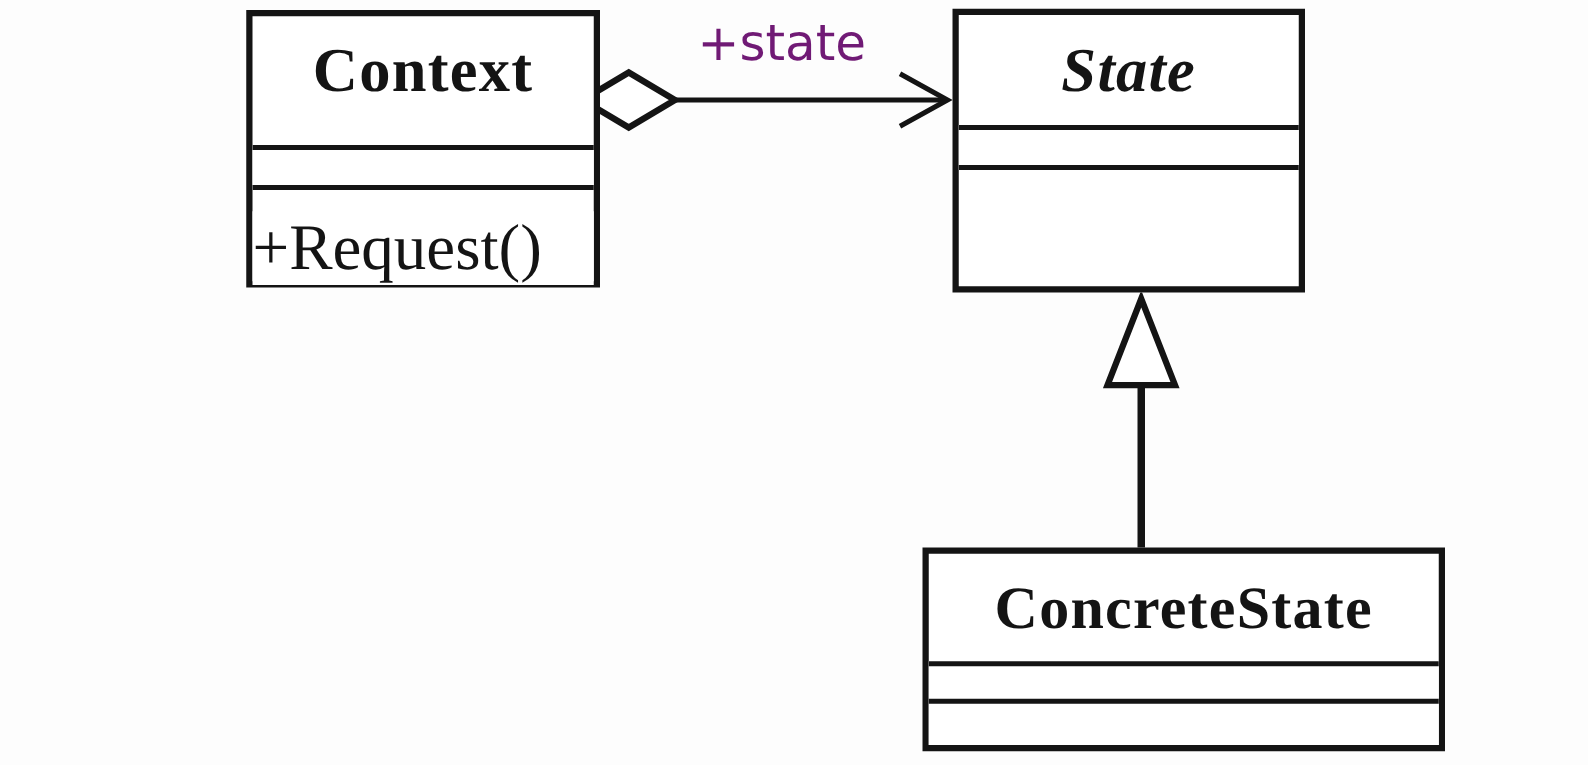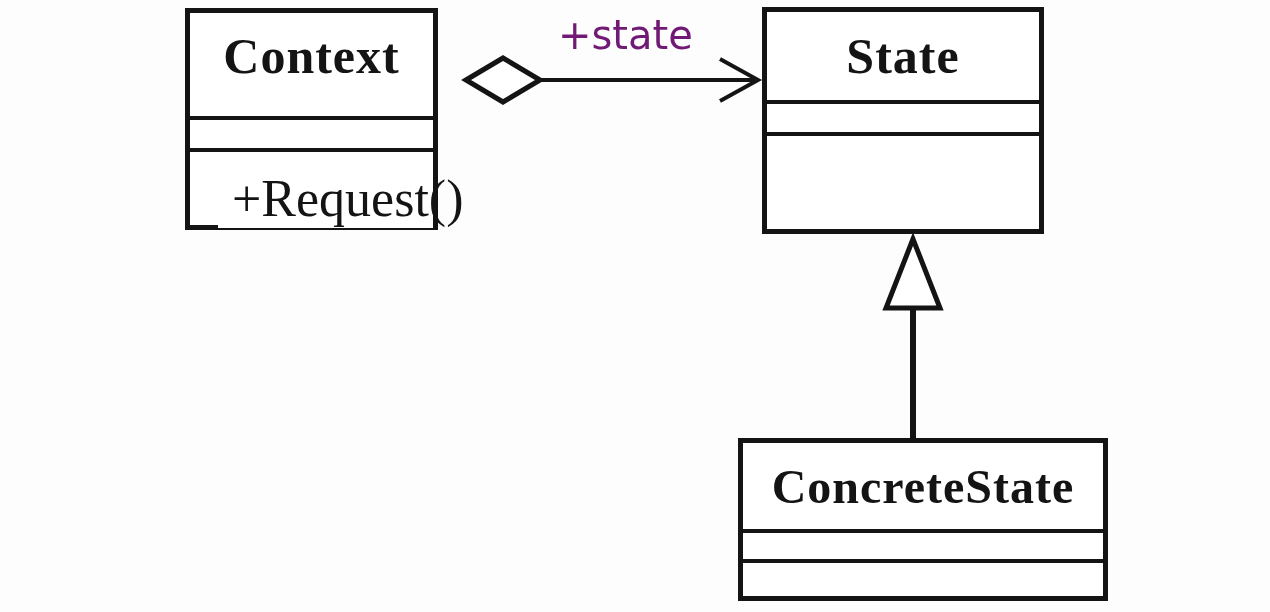--- a/index.html
+++ b/index.html
@@ -34,52 +34,52 @@
     display: flex;
     align-items: center;
     justify-content: center;
     font-weight: bold;
     font-size: 50px;
     letter-spacing: 1px;
     color: #141414;
     flex: 0 0 auto;
   }
   .uml-title.italic {
+    font-style: italic;
     border-radius: 29px;
   }
   .uml-attrs {
     flex: 0 0 auto;
     border-top: 4px solid #141414;
     border-bottom: 4px solid #141414;
     background: #ffffff;
   }
   .uml-methods {
     flex: 1 1 auto;
     display: flex;
     align-items: center;
     font-size: 52px;
     color: #141414;
-    padding-left: 14px;
+    padding-left: 0;
     background: #ffffff;
-    margin-left: 28px;
   }
   .uml-empty-compartment {
     flex: 0 0 auto;
     border-top: 4px solid #141414;
     background: #ffffff;
   }
-  #context-box  { left: 185px; top: 8px;   width: 253px; height: 222px; gap: 17px; }
+  #context-box  { left: 197px; top: 8px;   width: 283px; height: 222px; gap: 17px; }
   #context-box .uml-title   { height: 86px; }
   #context-box .uml-attrs   { height: 28px; }
 
   #state-box    { left: 762px; top: 7px;   width: 282px; height: 227px; }
   #state-box .uml-title     { height: 88px; }
   #state-box .uml-attrs     { height: 28px; }
 
-  #concrete-box { left: 738px; top: 438px; width: 370px; height: 163px; }
+  #concrete-box { left: 738px; top: 438px; width: 418px; height: 163px; }
   #concrete-box .uml-title  { height: 86px; font-size: 48px; }
   #concrete-box .c1         { height: 26px; }
   #concrete-box .c2         { flex: 1 1 auto; }
 
   #edge-label-state {
     position: absolute;
     left: 558px;
     top: 12px;
     z-index: 3;
     font-family: "DejaVu Sans", sans-serif;

